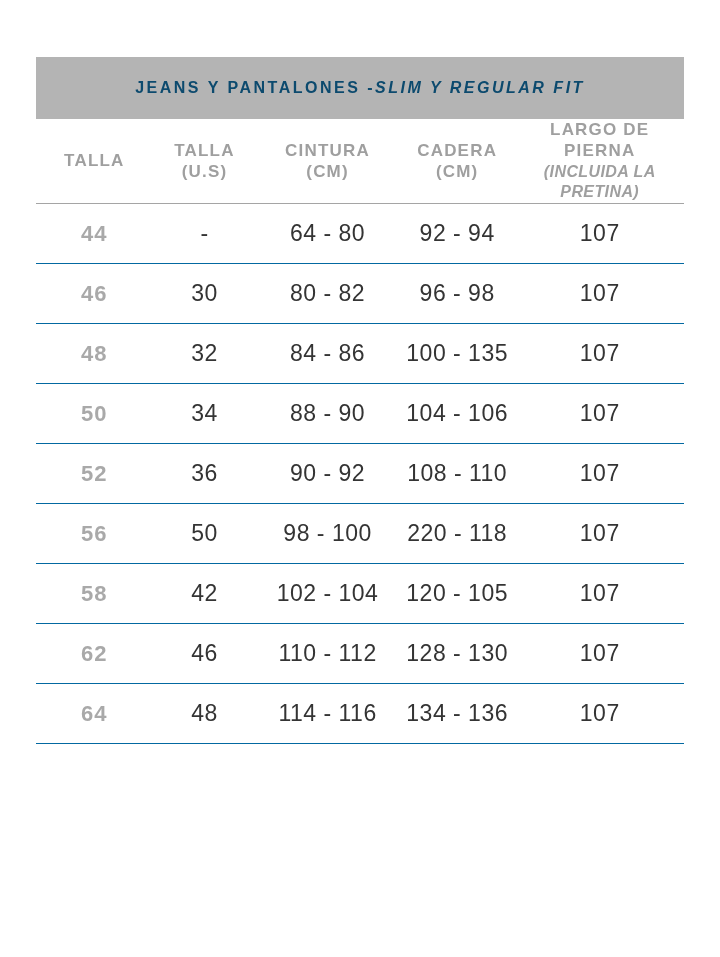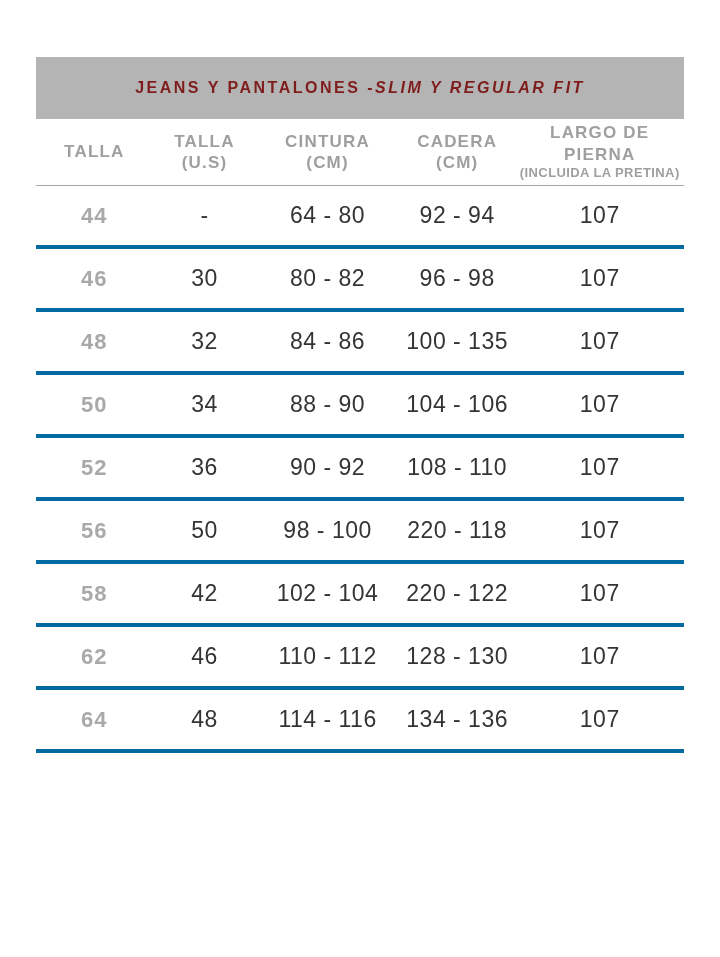--- a/index.html
+++ b/index.html
@@ -20,21 +20,21 @@
     left: 36px;
     top: 57px;
     width: 648px;
   }
   .titlebar {
     height: 62px;
     background: #b4b4b4;
     display: flex;
     align-items: center;
     justify-content: center;
-    color: #7f1d1d;
+    color: #0c4a6e;
     font-weight: bold;
     font-size: 16px;
     letter-spacing: 2.5px;
     white-space: nowrap;
   }
   .titlebar .fit {
     font-style: italic;
   }
   table.size-table {
     width: 100%;
@@ -48,28 +48,29 @@
     color: #9f9f9f;
     font-size: 17px;
     font-weight: bold;
     letter-spacing: 1.2px;
     text-align: center;
     vertical-align: middle;
     line-height: 1.25;
   }
   .size-table th .note {
     display: block;
-    font-size: 13px;
+    font-size: 16px;
     letter-spacing: 0.4px;
     line-height: 1.3;
+    font-style: italic;
   }
   .size-table td {
     height: 59px;
     padding: 0;
-    border-bottom: 4px solid #0369a1;
+    border-bottom: 1px solid #0369a1;
     text-align: center;
     vertical-align: middle;
     font-size: 23px;
     color: #343434;
     letter-spacing: 0.5px;
     white-space: nowrap;
   }
   .size-table td.size {
     color: #a9a9a9;
     font-weight: bold;
@@ -160,21 +161,21 @@
           <td class="size">56</td>
           <td>50</td>
           <td>98 - 100</td>
           <td>220 - 118</td>
           <td>107</td>
         </tr>
         <tr>
           <td class="size">58</td>
           <td>42</td>
           <td>102 - 104</td>
-          <td>220 - 122</td>
+          <td>120 - 105</td>
           <td>107</td>
         </tr>
         <tr>
           <td class="size">62</td>
           <td>46</td>
           <td>110 - 112</td>
           <td>128 - 130</td>
           <td>107</td>
         </tr>
         <tr>

